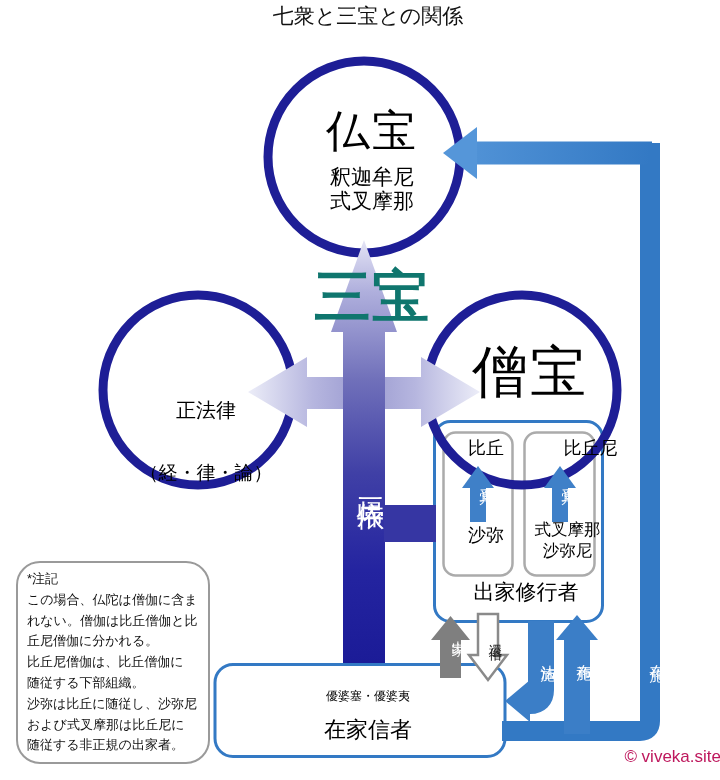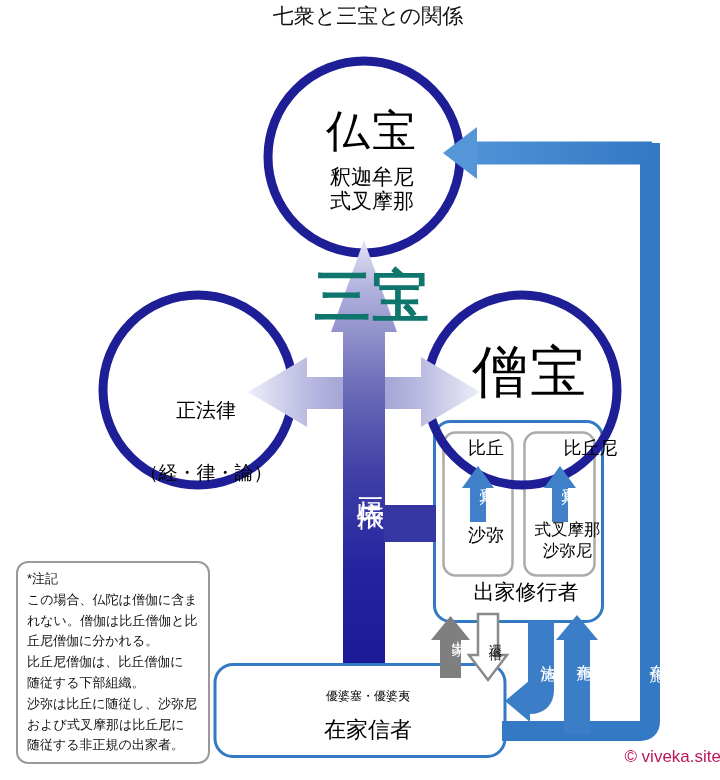--- a/index.html
+++ b/index.html
@@ -5,21 +5,21 @@
   html,body{margin:0;padding:0;background:#ffffff;}
   #stage{position:relative;width:720px;height:780px;background:#fff;overflow:hidden;
          font-family:"Liberation Sans","DejaVu Sans",sans-serif;}
   #diagram-svg{position:absolute;left:0;top:0;z-index:1;}
   .lbl{position:absolute;z-index:2;text-align:center;color:#000;line-height:1.15;padding-left:8px;}
   .vert{writing-mode:vertical-rl;text-orientation:upright;line-height:1;}
   .white{color:#ffffff;}
   .navy{color:#0f766e;text-align:center;}
   .pre{white-space:pre-line;}
   #note-box{position:absolute;z-index:2;left:16px;top:561px;width:194px;height:203px;
-            box-sizing:border-box;border:2px solid #9a9a9a;border-radius:12px;
+            box-sizing:border-box;border:2px solid #9a9a9a;border-radius:24px;
             padding:6px 9px;font-size:13px;line-height:1.6;text-align:left;
             white-space:pre-line;color:#111;}
 </style>
 </head>
 <body>
 
 <div id="stage">
 
   <svg id="diagram-svg" width="720" height="780" viewBox="0 0 720 780">
     <defs>

